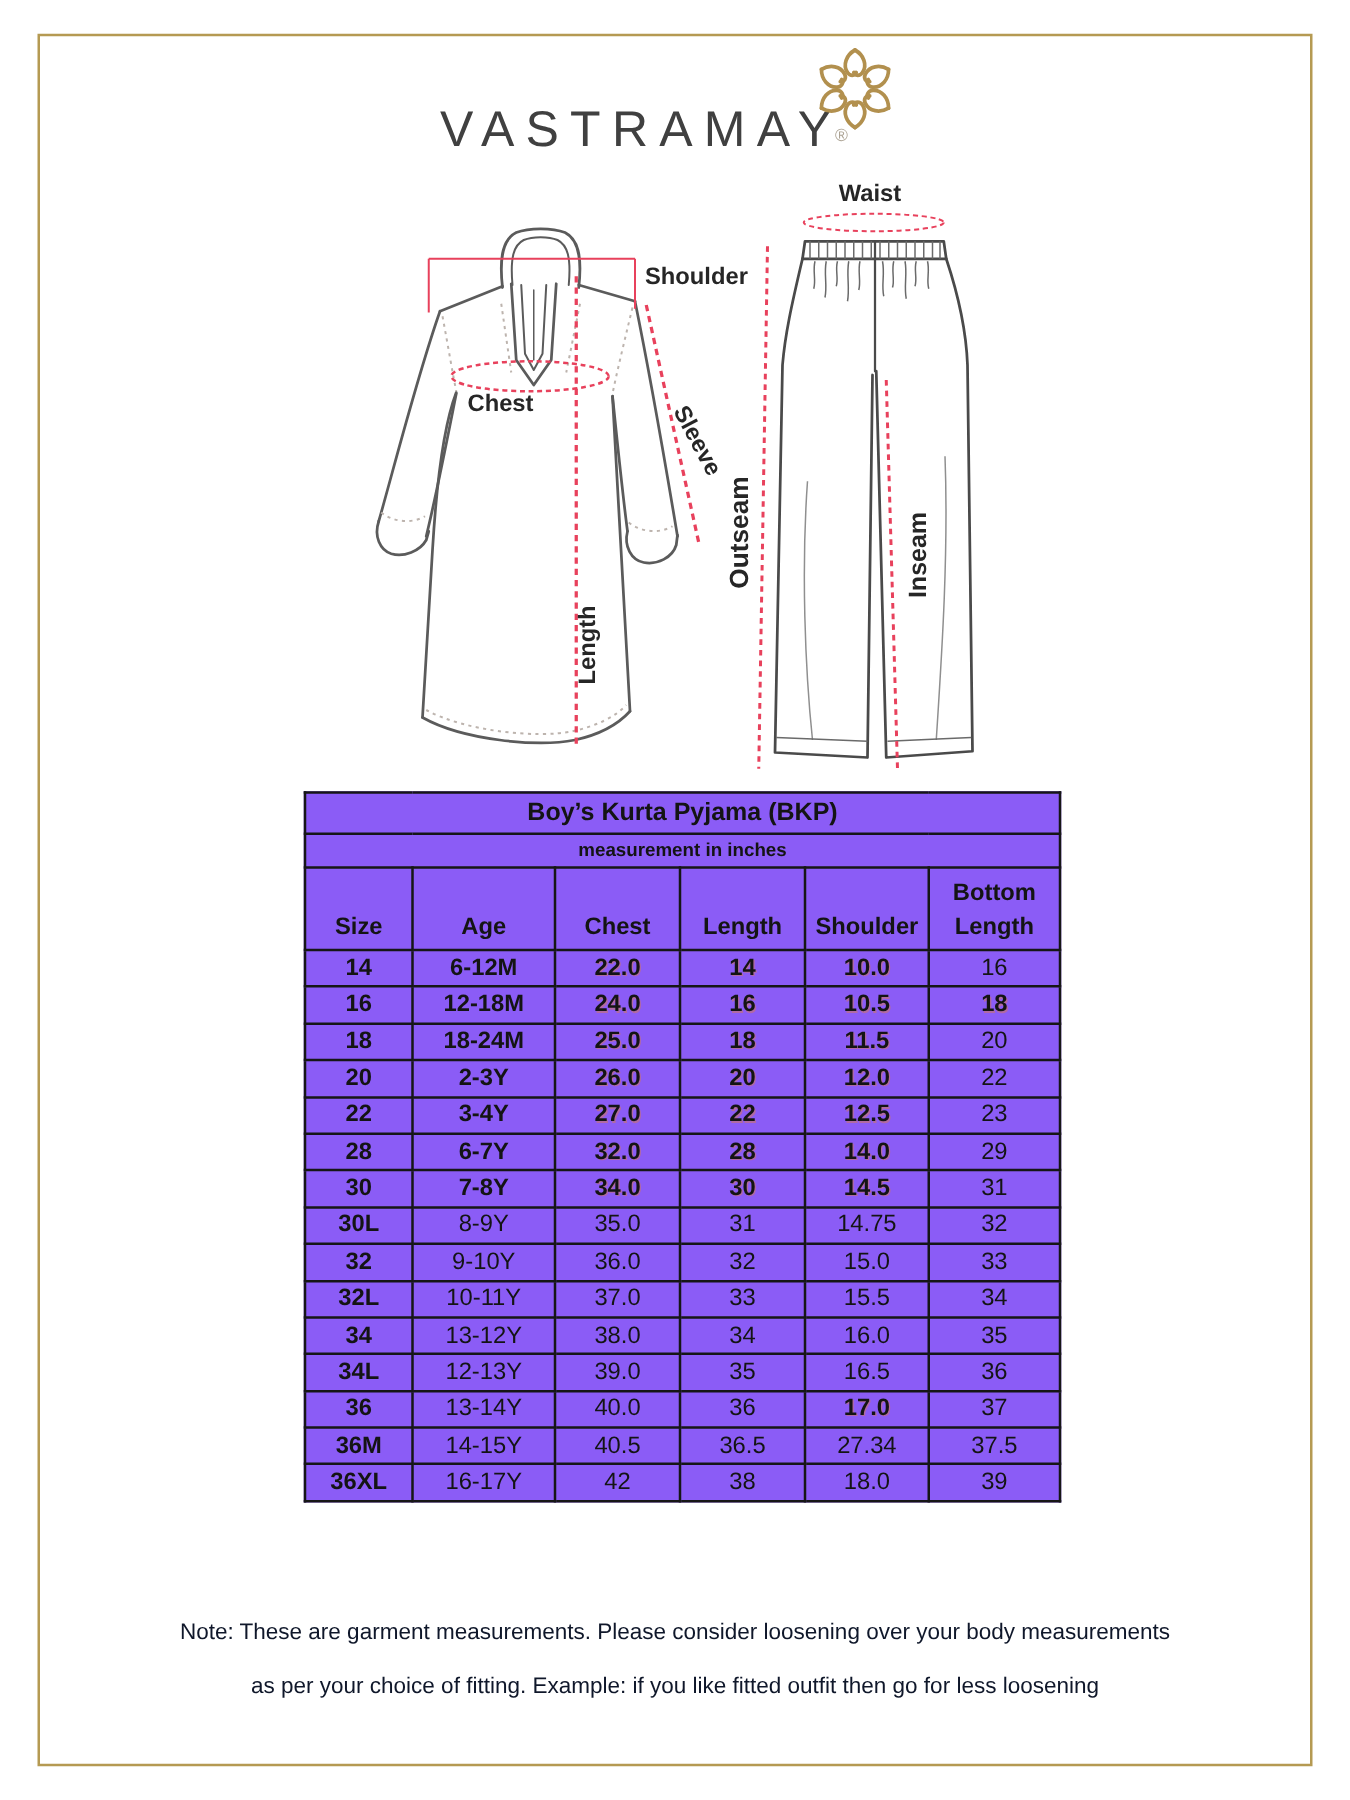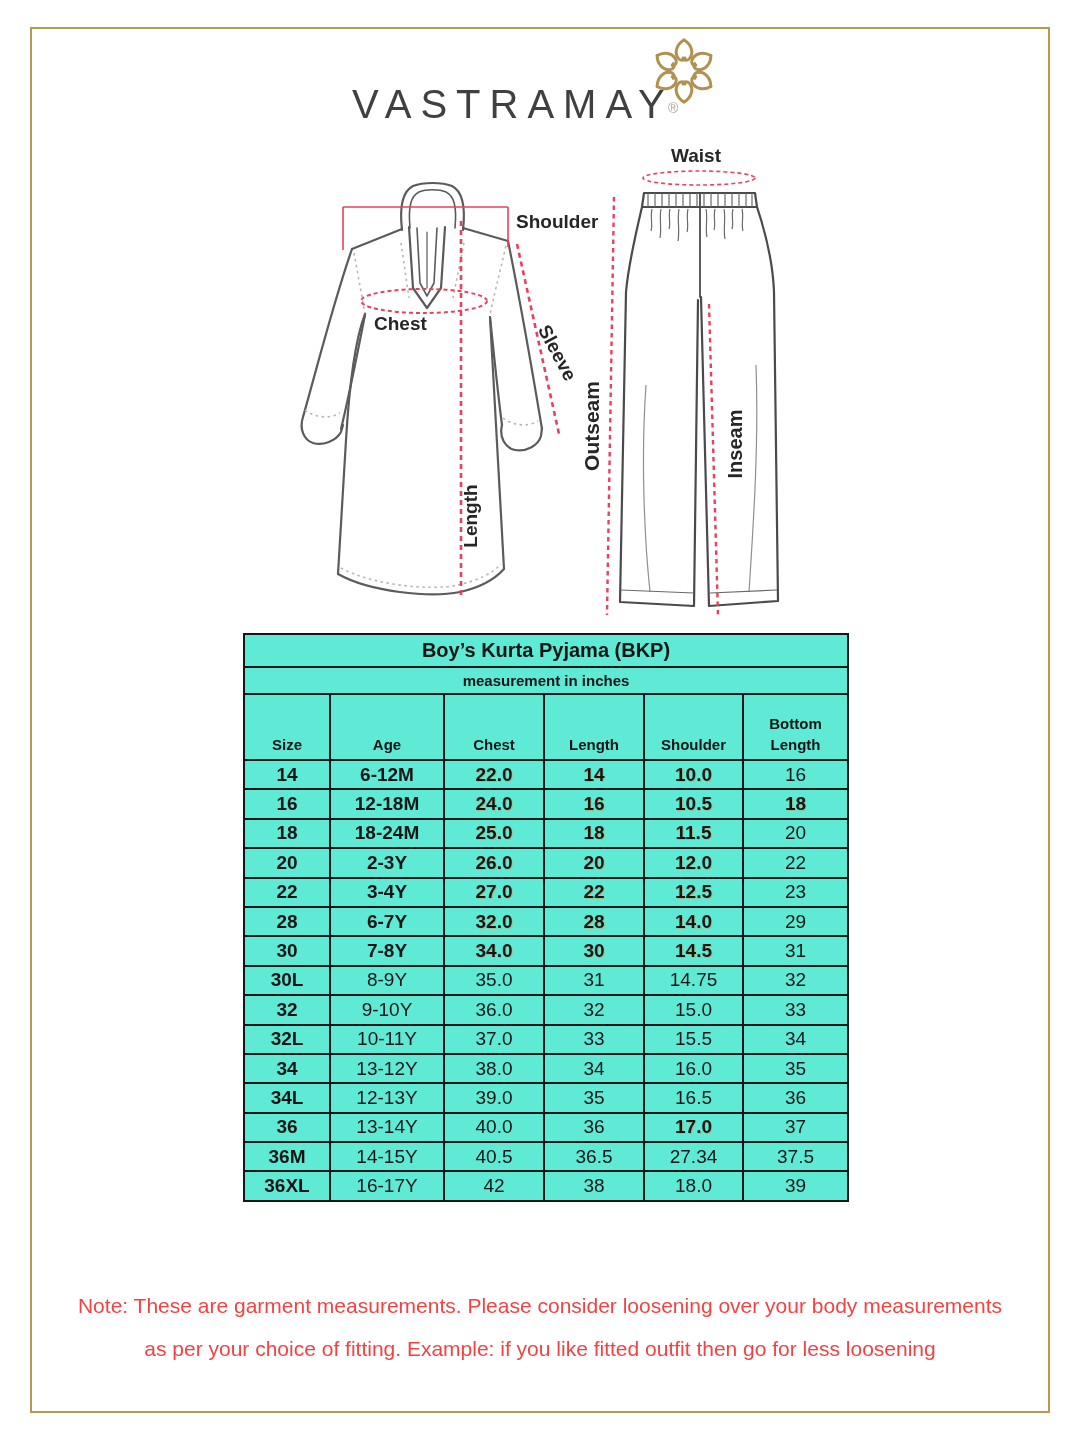--- a/index.html
+++ b/index.html
@@ -15,34 +15,34 @@
   .logo-text{position:absolute;left:352px;top:82px;font-size:40px;letter-spacing:9px;
     color:#404040;font-weight:400;white-space:nowrap;}
   .logo-ornament{position:absolute;left:646px;top:33px;}
   .logo-reg{position:absolute;left:668px;top:100px;font-size:14px;color:#aca394;}
   
   .dlabel{position:absolute;font-size:19px;font-weight:600;color:#262626;white-space:nowrap;}
   .dlabel.b{font-weight:700;}
   .rot{transform-origin:center center;}
   
   table.size{position:absolute;left:243px;top:633px;width:604px;border-collapse:collapse;
-    table-layout:fixed;background:#5eead4;}
+    table-layout:fixed;background:#8b5cf6;}
   table.size td,table.size th{border:2px solid #161616;text-align:center;padding:0;
     font-size:19px;color:#141414;overflow:hidden;}
   tr.t-title td{height:31px;font-weight:700;font-size:20px;}
   tr.t-sub td{height:25px;font-weight:700;font-size:15px;text-align:center;}
-  tr.t-head th{height:61px;vertical-align:bottom;font-weight:700;font-size:15px;
+  tr.t-head th{height:61px;vertical-align:bottom;font-weight:700;font-size:19px;
     line-height:1.45;padding-bottom:3px;}
   tbody.rows td{height:27.4px;}
   td.c-size{font-weight:700;}
   td.v-bold{font-weight:700;}
   td.v-navy{font-weight:700;color:#232384;text-shadow:1px 1px 0 rgba(240,130,25,0.38);}
   
   .note{position:absolute;left:48px;width:984px;top:1284px;text-align:center;
-    font-size:21px;line-height:43px;color:#ef4444;}
+    font-size:18px;line-height:43px;color:#0f172a;}
   svg{position:absolute;}
 </style>
 </head>
 <body>
 
 <div class="frame"></div>
 
 <div class="logo-text">VASTRAMAY</div>
 <svg class="logo-ornament" width="76" height="76" viewBox="0 0 76 76">
   <g fill="none" stroke="#b2904e" stroke-width="3" stroke-linecap="round">

